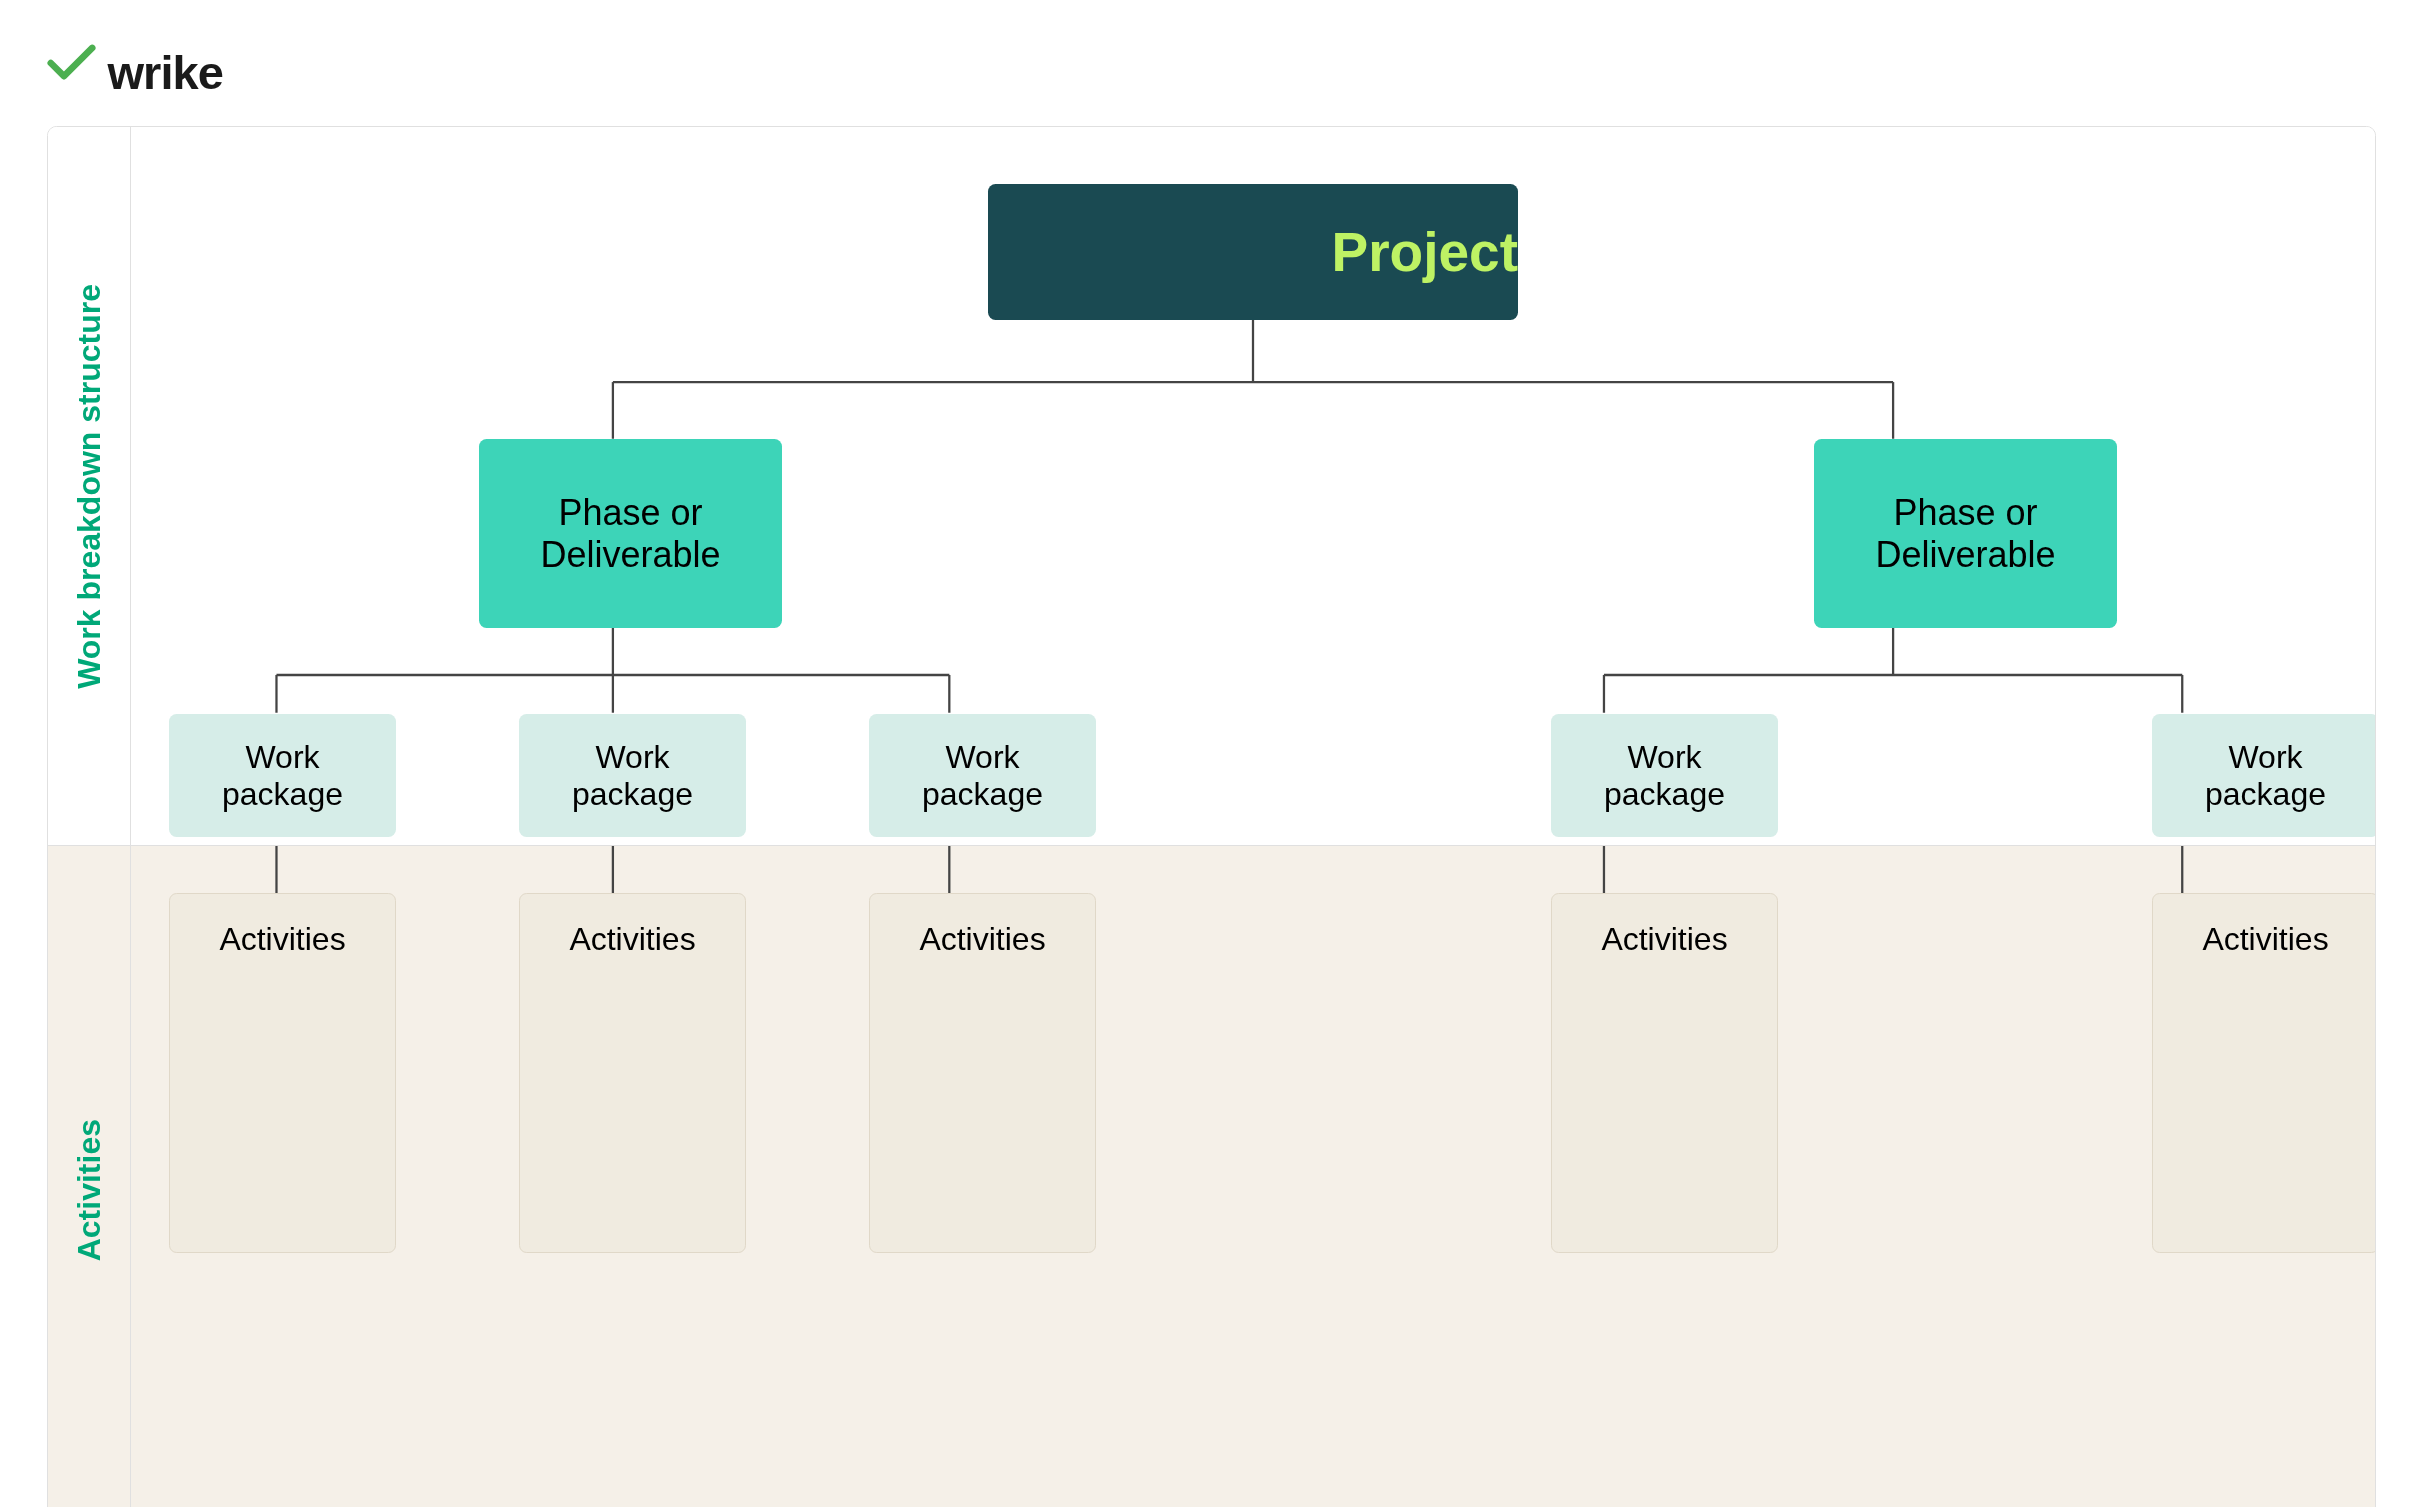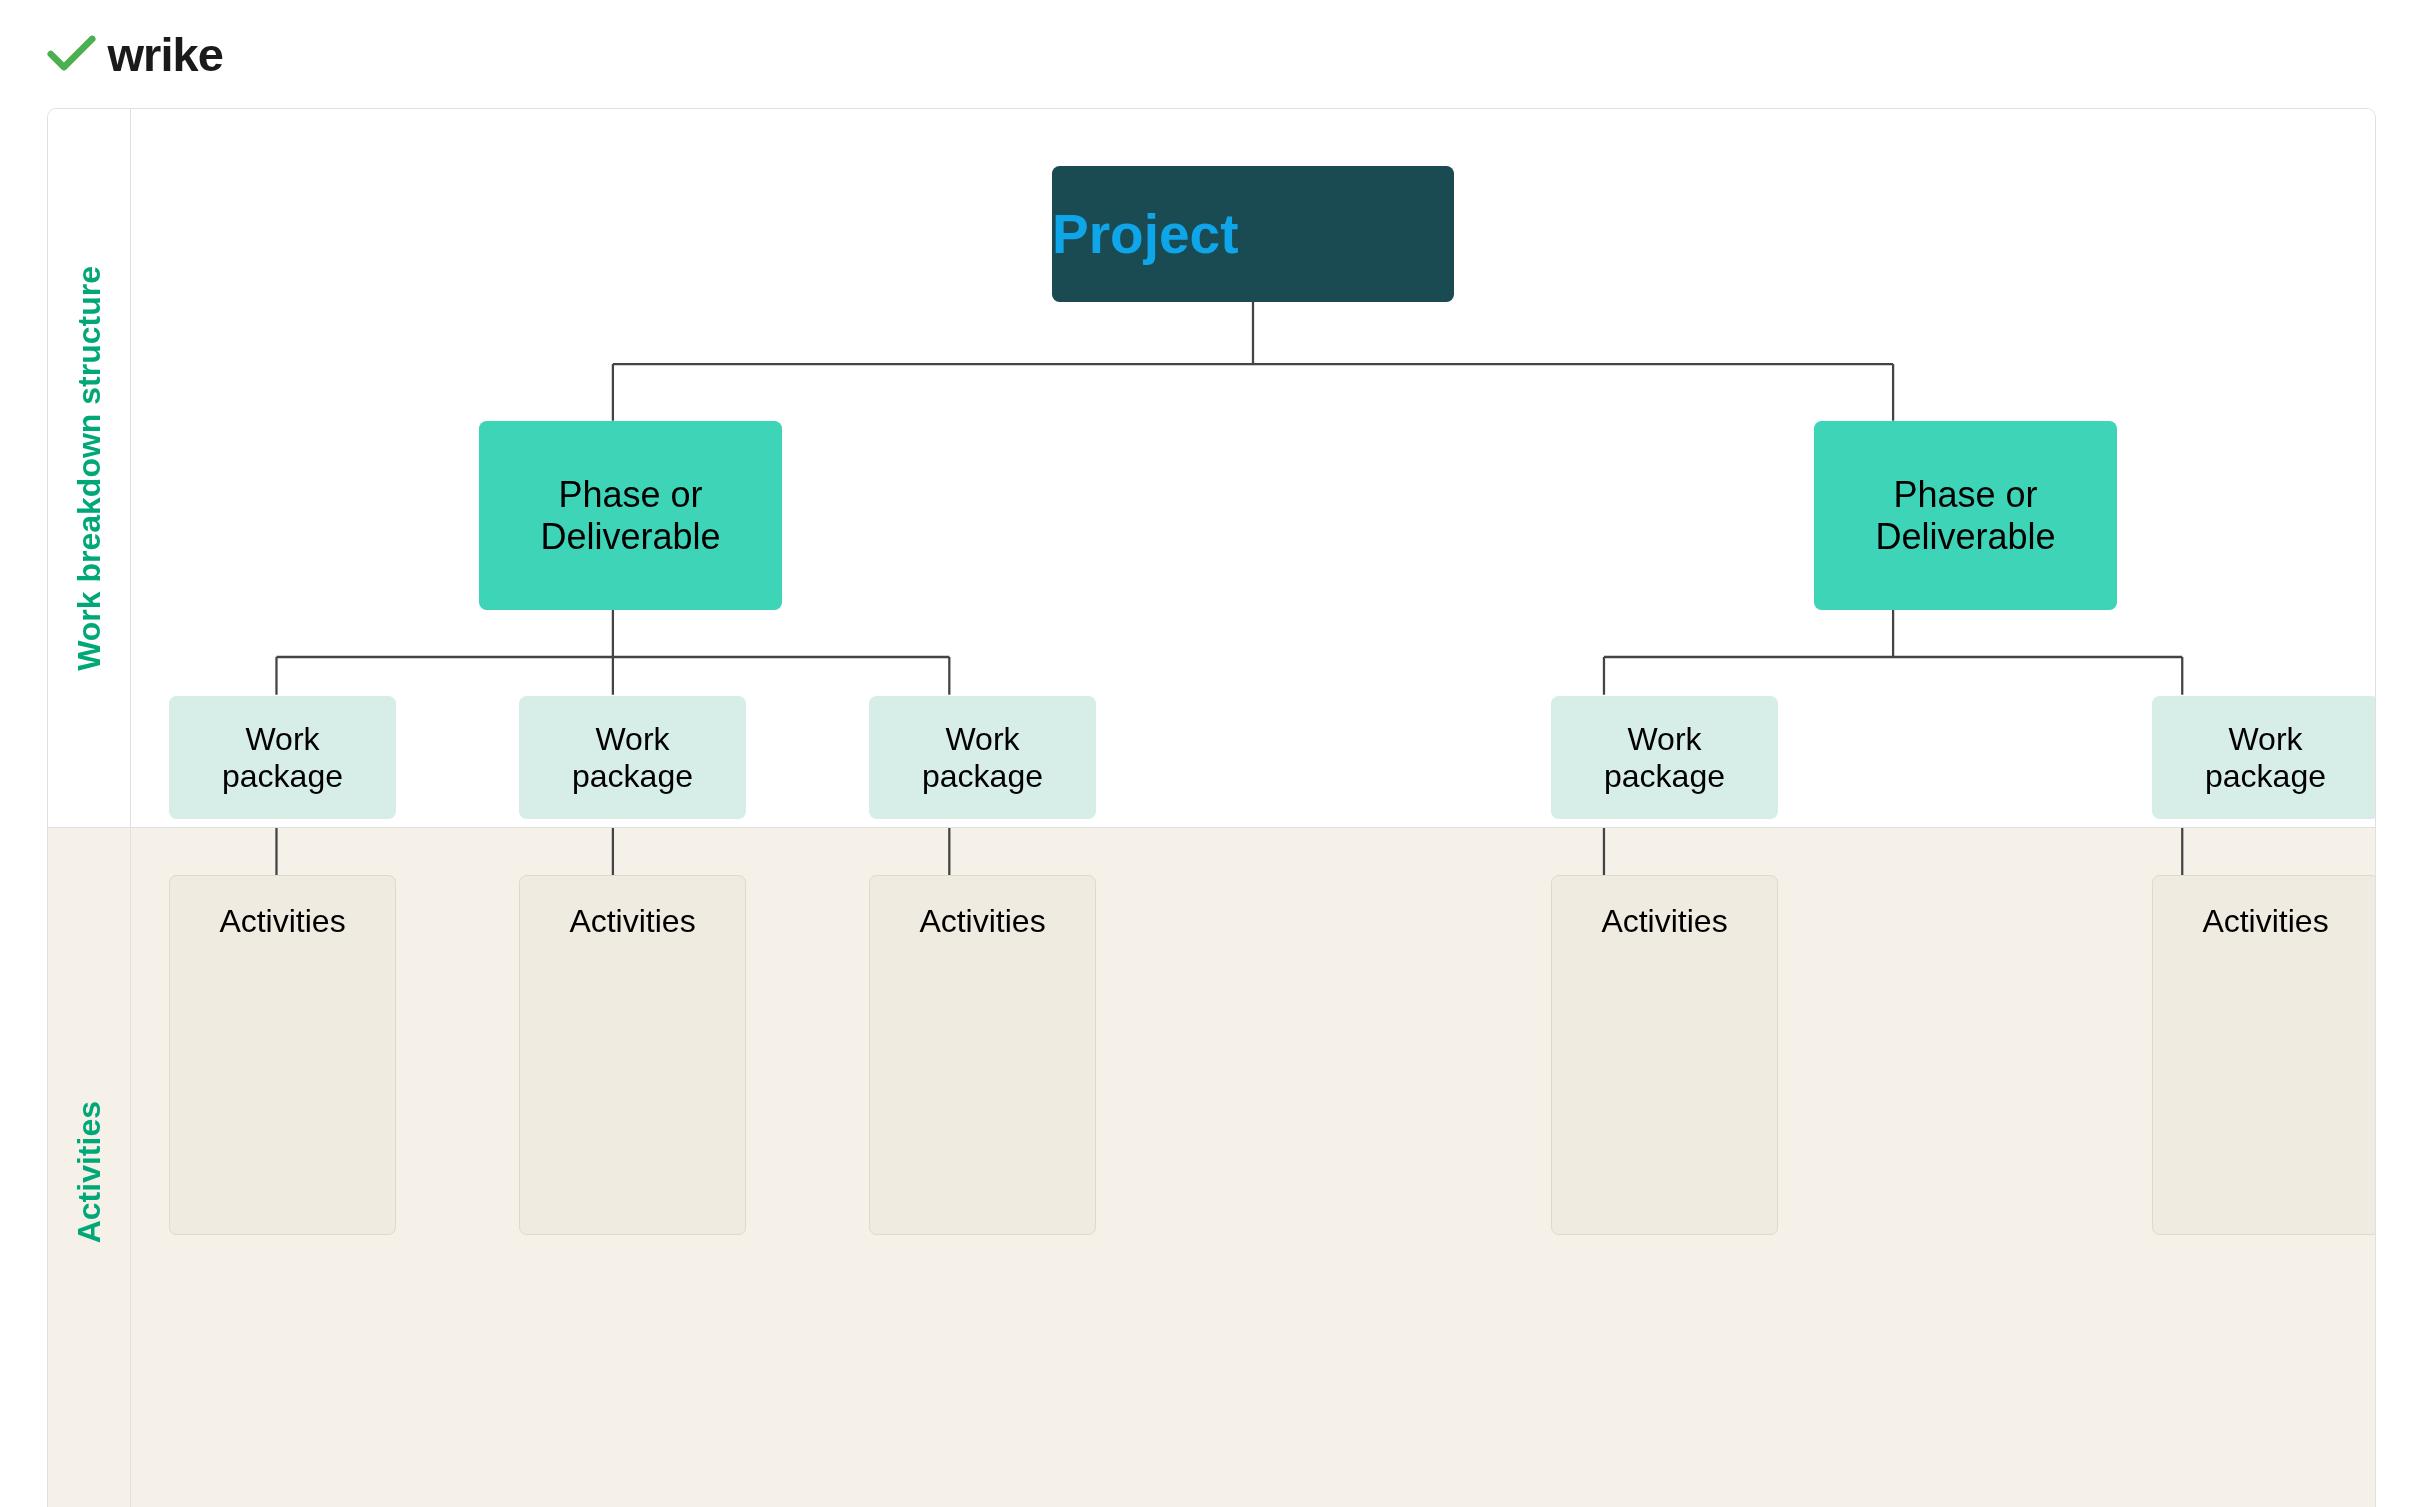--- a/index.html
+++ b/index.html
@@ -14,21 +14,21 @@
 </head>
 <body>
 
 <div style="width:2423px;height:1508px;background:#fff;font-family:Arial,sans-serif;">
 
   <div style="display:flex;align-items:center;padding:26.5px 47px;gap:9.5px;">
     <div style="display:flex;align-items:center;gap:11.4px;">
       <svg width="49" height="38" viewBox="0 0 52 40">
         <polyline points="4,20 18,34 48,4" fill="none" stroke="#4caf50" stroke-width="7" stroke-linecap="round" stroke-linejoin="round"></polyline>
       </svg>
-      <span style="font-size:47px;font-weight:700;color:#1a1a1a;letter-spacing:-0.9px;">wrike</span>
+      <span style="font-size:47px;font-weight:700;color:#1a1a1a;letter-spacing:-0.9px;margin-top:18px;">wrike</span>
     </div>
   </div>
 
   <div style="margin:0 47px;border:1.9px solid #e0e0e0;border-radius:9.5px;display:flex;height:1410px;overflow:hidden;">
 
     <div style="display:flex;flex-direction:column;min-width:83px;border-right:1.9px solid #e0e0e0;">
       <div style="flex:0 0 719px;display:flex;align-items:center;justify-content:center;border-bottom:1.9px solid #e0e0e0;background:#ffffff;">
         <span style="writing-mode:vertical-rl;transform:rotate(180deg);font-size:32px;font-weight:700;color:#00a878;white-space:nowrap;">Work breakdown structure</span>
       </div>
       <div style="flex:1;display:flex;align-items:center;justify-content:center;background:#f5f0e8;">
@@ -62,21 +62,21 @@
 
           <line x1="1938" y1="530" x2="1938" y2="580" stroke="#444" stroke-width="2.5"></line>
 
           <line x1="1620" y1="580" x2="2256" y2="580" stroke="#444" stroke-width="2.5"></line>
 
           <line x1="1620" y1="580" x2="1620" y2="620" stroke="#444" stroke-width="2.5"></line>
 
           <line x1="2256" y1="580" x2="2256" y2="620" stroke="#444" stroke-width="2.5"></line>
         </svg>
 
-        <div style="position:absolute;top:57px;left:50%;transform:translateX(-50%);background:#1a4a52;color:#0ea5e9;font-size:55px;font-weight:600;padding:36px 0;border-radius:7.6px;text-align:left;width:402px;">
+        <div style="position:absolute;top:57px;left:50%;transform:translateX(-50%);background:#1a4a52;color:#bef264;font-size:55px;font-weight:600;padding:36px 0;border-radius:7.6px;text-align:right;width:530px;">
           <span>Project</span>
         </div>
 
         <div style="position:absolute;top:312px;left:calc(502px / 2468 * 100% - 132px);left:348px;background:#3dd4b8;font-size:36px;font-weight:500;padding:28px;border-radius:7.6px;text-align:center;width:303px;height:189px;display:flex;align-items:center;justify-content:center;">
           <span style="white-space:pre-line;">Phase or
 Deliverable</span>
         </div>
 
         <div style="position:absolute;top:312px;left:1683px;background:#3dd4b8;font-size:36px;font-weight:500;padding:28px;border-radius:7.6px;text-align:center;width:303px;height:189px;display:flex;align-items:center;justify-content:center;">
           <span style="white-space:pre-line;">Phase or

